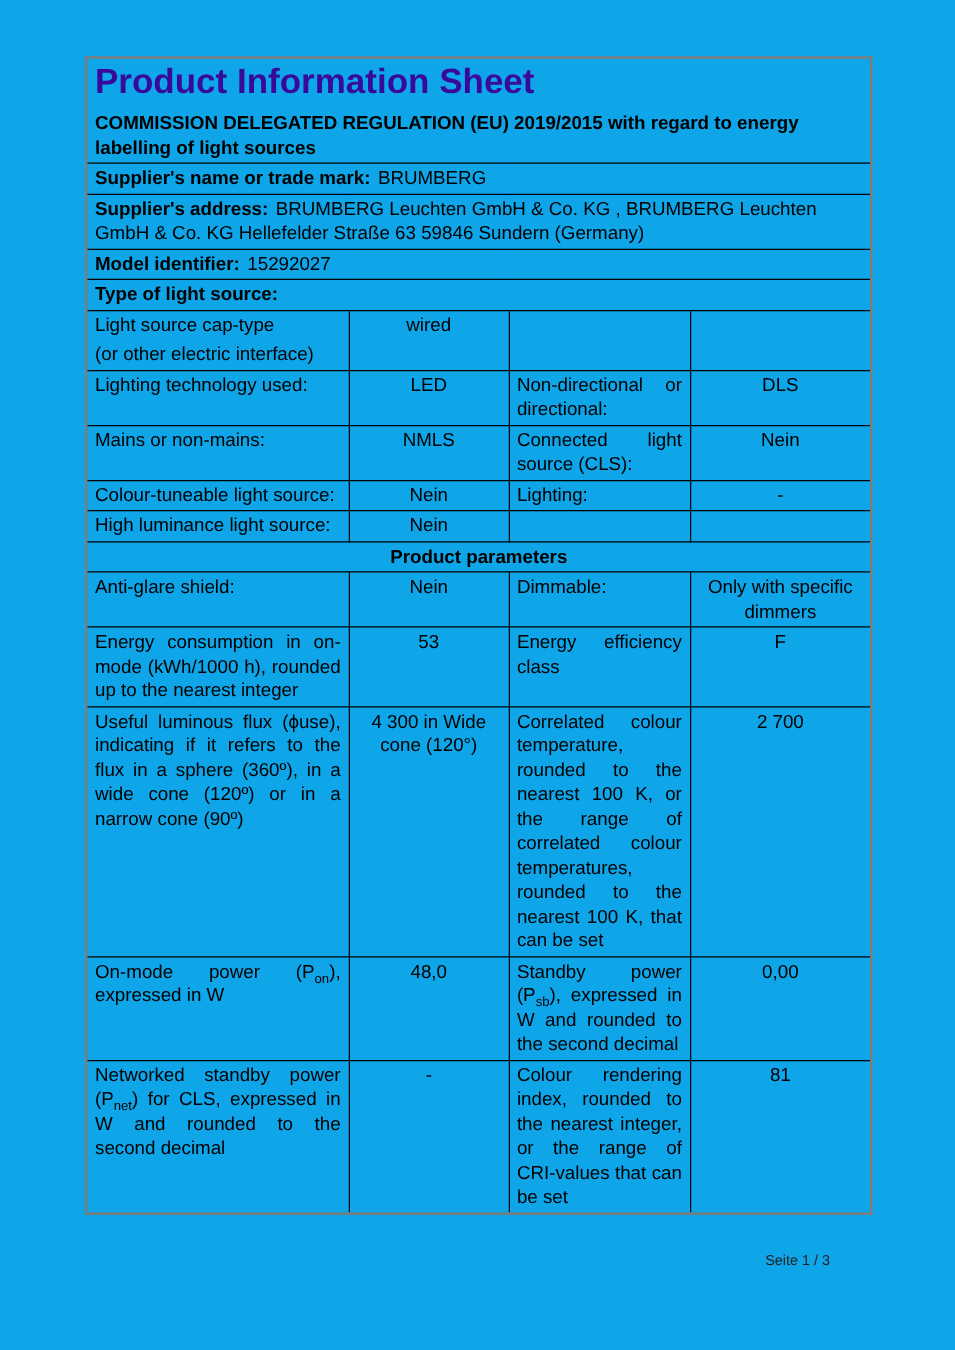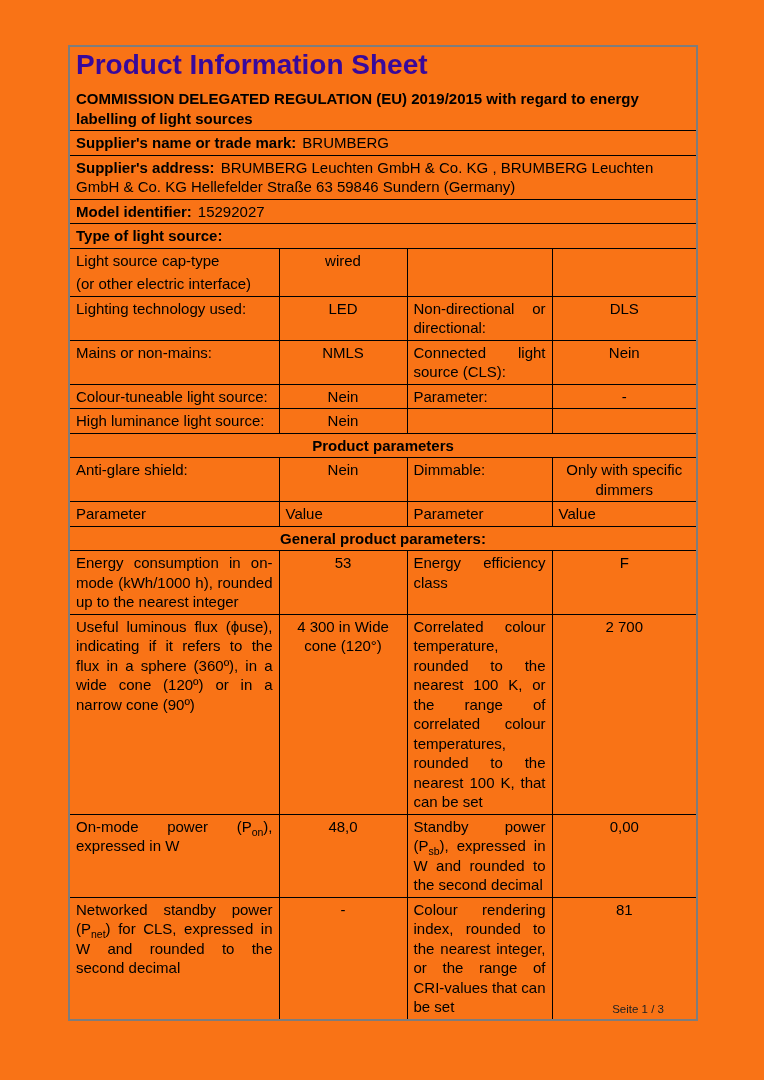--- a/index.html
+++ b/index.html
@@ -5,21 +5,21 @@
   html, body { margin: 0; padding: 0; }
   body {
     width: 764px; height: 1080px;
     background: #ffffff;
     font-family: "Liberation Sans", sans-serif;
     color: #000;
   }
   .page {
     position: relative;
     width: 764px; height: 1080px;
-    background: #f97316;
+    background: #0ea5e9;
     overflow: hidden;
   }
   table.sheet {
     position: absolute;
     left: 68px; top: 45px;
     width: 628px;
     table-layout: fixed;
     border-collapse: collapse;
     border: 2px solid #7d7d7d;
   }
@@ -125,21 +125,21 @@
     <tr>
       <td class="p">Mains or non-mains:</td>
       <td class="v">NMLS</td>
       <td class="p">Connected light source (CLS):</td>
       <td class="v">Nein</td>
     </tr>
 
     <tr>
       <td class="p">Colour-tuneable light source:</td>
       <td class="v">Nein</td>
-      <td class="p">Parameter:</td>
+      <td class="p">Lighting:</td>
       <td class="v">-</td>
     </tr>
 
     <tr>
       <td class="p">High luminance light source:</td>
       <td class="v">Nein</td>
       <td class="p"></td>
       <td class="v"></td>
     </tr>
 
@@ -147,30 +147,21 @@
       <td colspan="4" class="b center">Product parameters</td>
     </tr>
 
     <tr>
       <td class="p">Anti-glare shield:</td>
       <td class="v">Nein</td>
       <td class="p">Dimmable:</td>
       <td class="v">Only with specific dimmers</td>
     </tr>
 
-    <tr>
-      <td>Parameter</td>
-      <td>Value</td>
-      <td>Parameter</td>
-      <td>Value</td>
-    </tr>
 
-    <tr>
-      <td colspan="4" class="b center">General product parameters:</td>
-    </tr>
 
     <tr>
       <td class="p">Energy consumption in on-mode (kWh/1000 h), rounded up to the nearest integer</td>
       <td class="v">53</td>
       <td class="p">Energy efficiency class</td>
       <td class="v">F</td>
     </tr>
 
     <tr>
       <td class="p">Useful luminous flux (ϕuse), indicating if it refers to the flux in a sphere (360º), in a wide cone (120º) or in a narrow cone (90º)</td>

